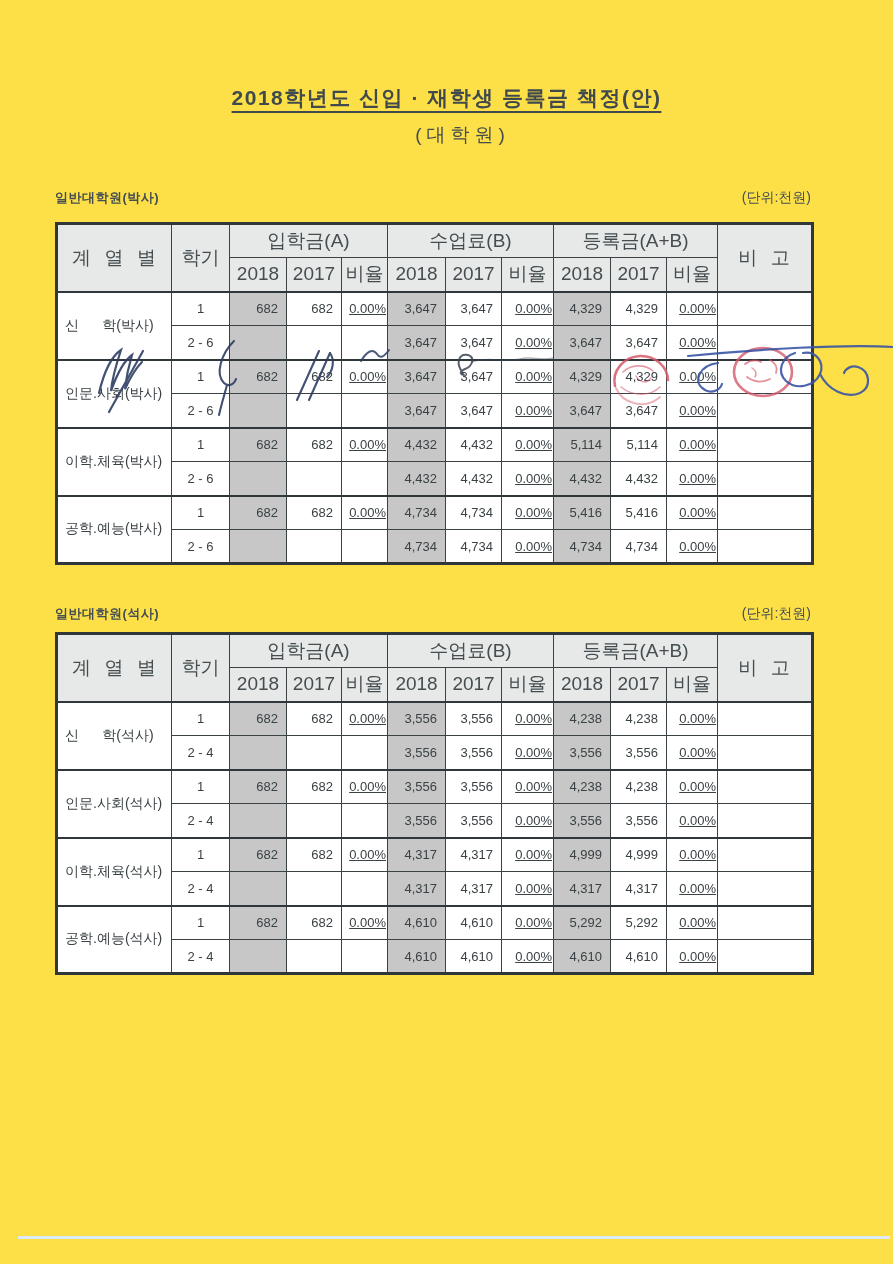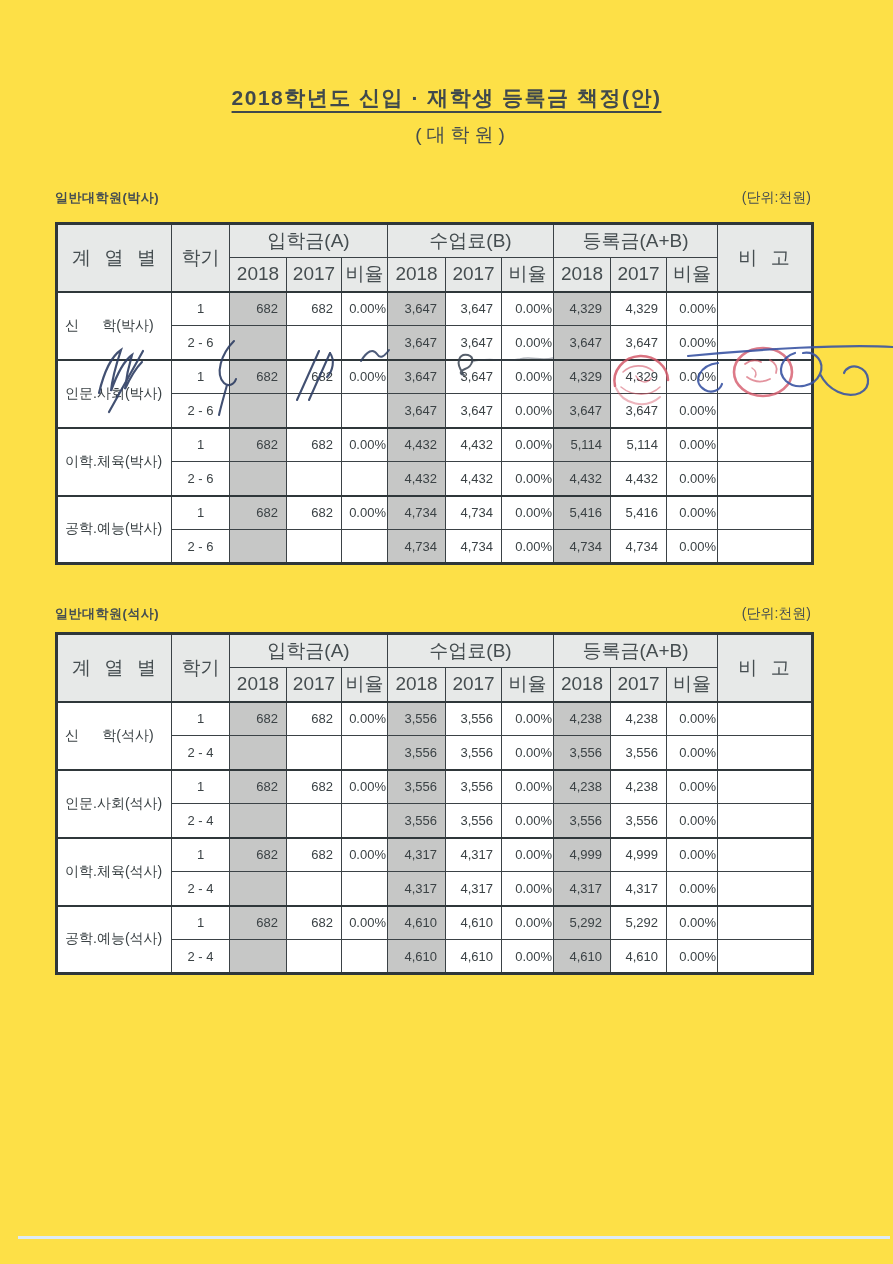--- a/index.html
+++ b/index.html
@@ -17,21 +17,21 @@
   table.fee{position:absolute;left:55px;width:756px;table-layout:fixed;border-collapse:collapse;
             border:3px solid #2f373a;font-size:13px;color:#3b4245;}
   table.fee th, table.fee td{border:1.6px solid #3b4246;overflow:hidden;}
   table.fee thead tr{height:34px;}
   table.fee tbody tr{height:34px;}
   th.h{background:#e7e9e8;font-weight:normal;font-size:19px;text-align:center;color:#454d50;}
   th.h.cat, th.h.note-h{white-space:pre;letter-spacing:1px;}
   td.cat{background:#fff;text-align:left;padding-left:7px;white-space:pre;font-size:14px;}
   td.sem{text-align:center;background:#fff;}
   td.num{text-align:right;padding-right:8px;background:#fff;}
-  td.num.rat{padding-right:1px;}
+  td.num.rat{padding-right:1px;text-decoration:underline;}
   td.num.shaded{background:#c6c7c6;}
   td.note{background:#fff;}
   tbody tr.group-start td{border-top:2.6px solid #2f373a;}
   .overlay{position:absolute;top:0;left:0;pointer-events:none;}
   .bottom-line{position:absolute;left:18px;top:1236px;width:872px;height:3px;background:#dcebf7;}
 </style>
 </head>
 <body>
 
 <div class="page">

